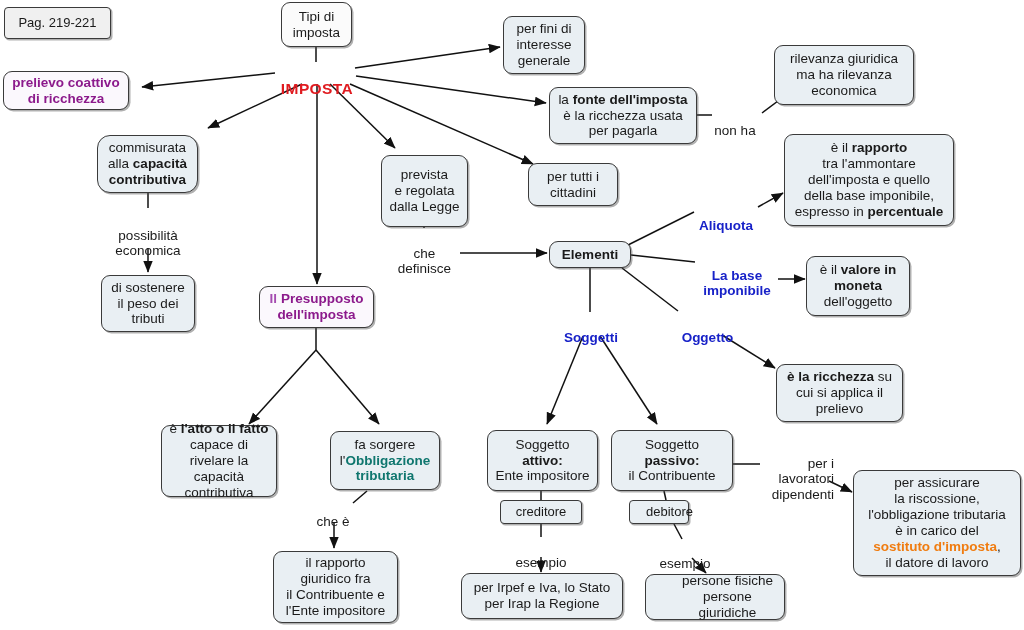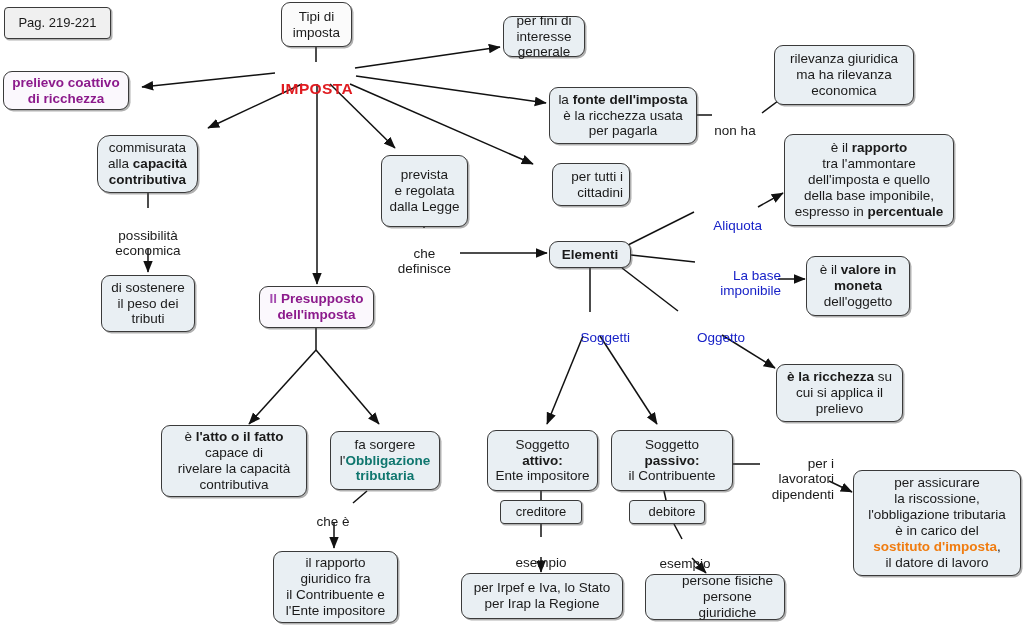--- a/index.html
+++ b/index.html
@@ -43,23 +43,22 @@
   .lbl{
     position:absolute;
     font-size:13.5px;
     line-height:1.15;
     text-align:center;
     color:#1a1a1a;
     white-space:pre-line;
   }
   .lbl-blue{
     color:#1822c8;
-    font-weight:normal;
+    font-weight:bold;
     font-size:13.5px;
-    text-align:right;
   }
   .lbl-red{
     color:#e01b20;
     font-weight:bold;
     font-size:15.5px;
     letter-spacing:0.4px;
   }
   .t-purple{color:#8c1a8c;font-weight:bold;}
   .t-purple-light{color:#a44bb0;font-weight:bold;}
   .t-red{color:#0f766e;font-weight:bold;}
@@ -156,21 +155,21 @@
     <span>IMPOSTA</span>
   </div>
 
   <div class="node n-lav" style="left:3px;top:71px;width:126px;height:39px;">
     <span class="inner t-purple">
       <span>prelievo coattivo</span><br>
       <span>di ricchezza</span>
     </span>
   </div>
 
-  <div class="node" style="left:503px;top:16px;width:82px;height:41px;">
+  <div class="node" style="left:503px;top:16px;width:82px;height:58px;">
     <span class="inner">
       <span>per fini di</span><br>
       <span>interesse</span><br>
       <span>generale</span>
     </span>
   </div>
 
   <div class="node" style="left:549px;top:87px;width:148px;height:57px;">
     <span class="inner">
       <span>la </span><b>fonte dell'imposta</b><br>
@@ -218,21 +217,21 @@
       <span>e regolata</span><br>
       <span>dalla Legge</span>
     </span>
   </div>
 
   <div class="lbl" style="left:388px;top:230px;width:73px;">
     <span>che
 definisce</span>
   </div>
 
-  <div class="node" style="left:552px;top:163px;width:78px;height:43px;text-align:right;">
+  <div class="node" style="left:528px;top:163px;width:90px;height:43px;">
     <span class="inner">
       <span>per tutti i</span><br>
       <span>cittadini</span>
     </span>
   </div>
 
   <div class="node n-lav" style="left:259px;top:286px;width:115px;height:42px;">
     <span class="inner">
       <span class="t-purple-light">Il </span><span class="t-purple">Presupposto</span><br>
       <span class="t-purple">dell'imposta</span>
@@ -279,21 +278,21 @@
       <b>è la ricchezza</b><span> su</span><br>
       <span>cui si applica il</span><br>
       <span>prelievo</span>
     </span>
   </div>
 
   <div class="lbl lbl-blue" style="left:552px;top:314px;width:78px;">
     <span>Soggetti</span>
   </div>
 
-  <div class="node" style="left:161px;top:425px;width:146px;height:72px;">
+  <div class="node" style="left:161px;top:425px;width:116px;height:72px;">
     <span class="inner">
       <span>è </span><b>l'atto o il fatto</b><br>
       <span>capace di</span><br>
       <span>rivelare la capacità</span><br>
       <span>contributiva</span>
     </span>
   </div>
 
   <div class="node" style="left:330px;top:431px;width:110px;height:59px;">
     <span class="inner">
@@ -340,21 +339,21 @@
   </div>
 
   <div class="node" style="left:611px;top:430px;width:122px;height:61px;">
     <span class="inner">
       <span>Soggetto</span><br>
       <b>passivo:</b><br>
       <span>il Contribuente</span>
     </span>
   </div>
 
-  <div class="node small-node" style="left:629px;top:500px;width:76px;height:24px;padding-left:16px;">
+  <div class="node small-node" style="left:629px;top:500px;width:60px;height:24px;padding-left:16px;">
     <span class="inner">debitore</span>
   </div>
 
   <div class="lbl" style="left:647px;top:540px;width:76px;">
     <span>esempio</span>
   </div>
 
   <div class="node" style="left:645px;top:574px;width:140px;height:46px;padding-left:31px;">
     <span class="inner">
       <span>persone fisiche</span><br>

